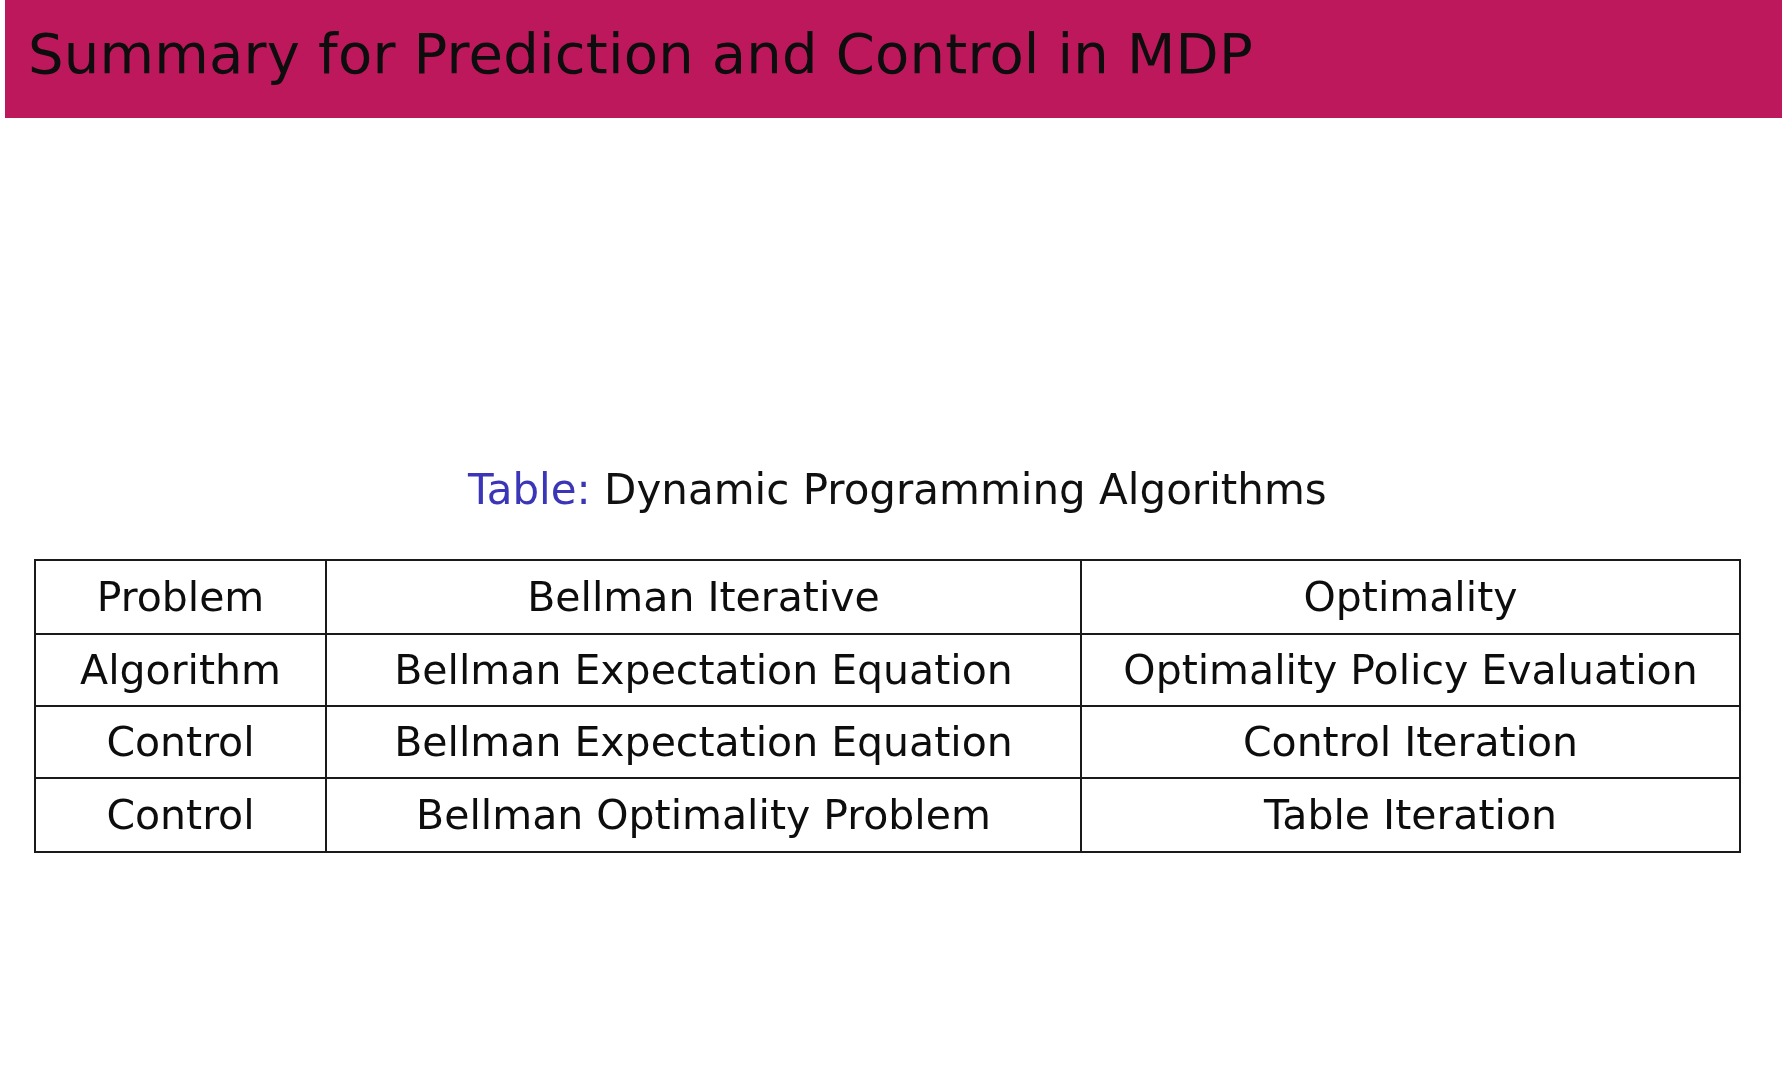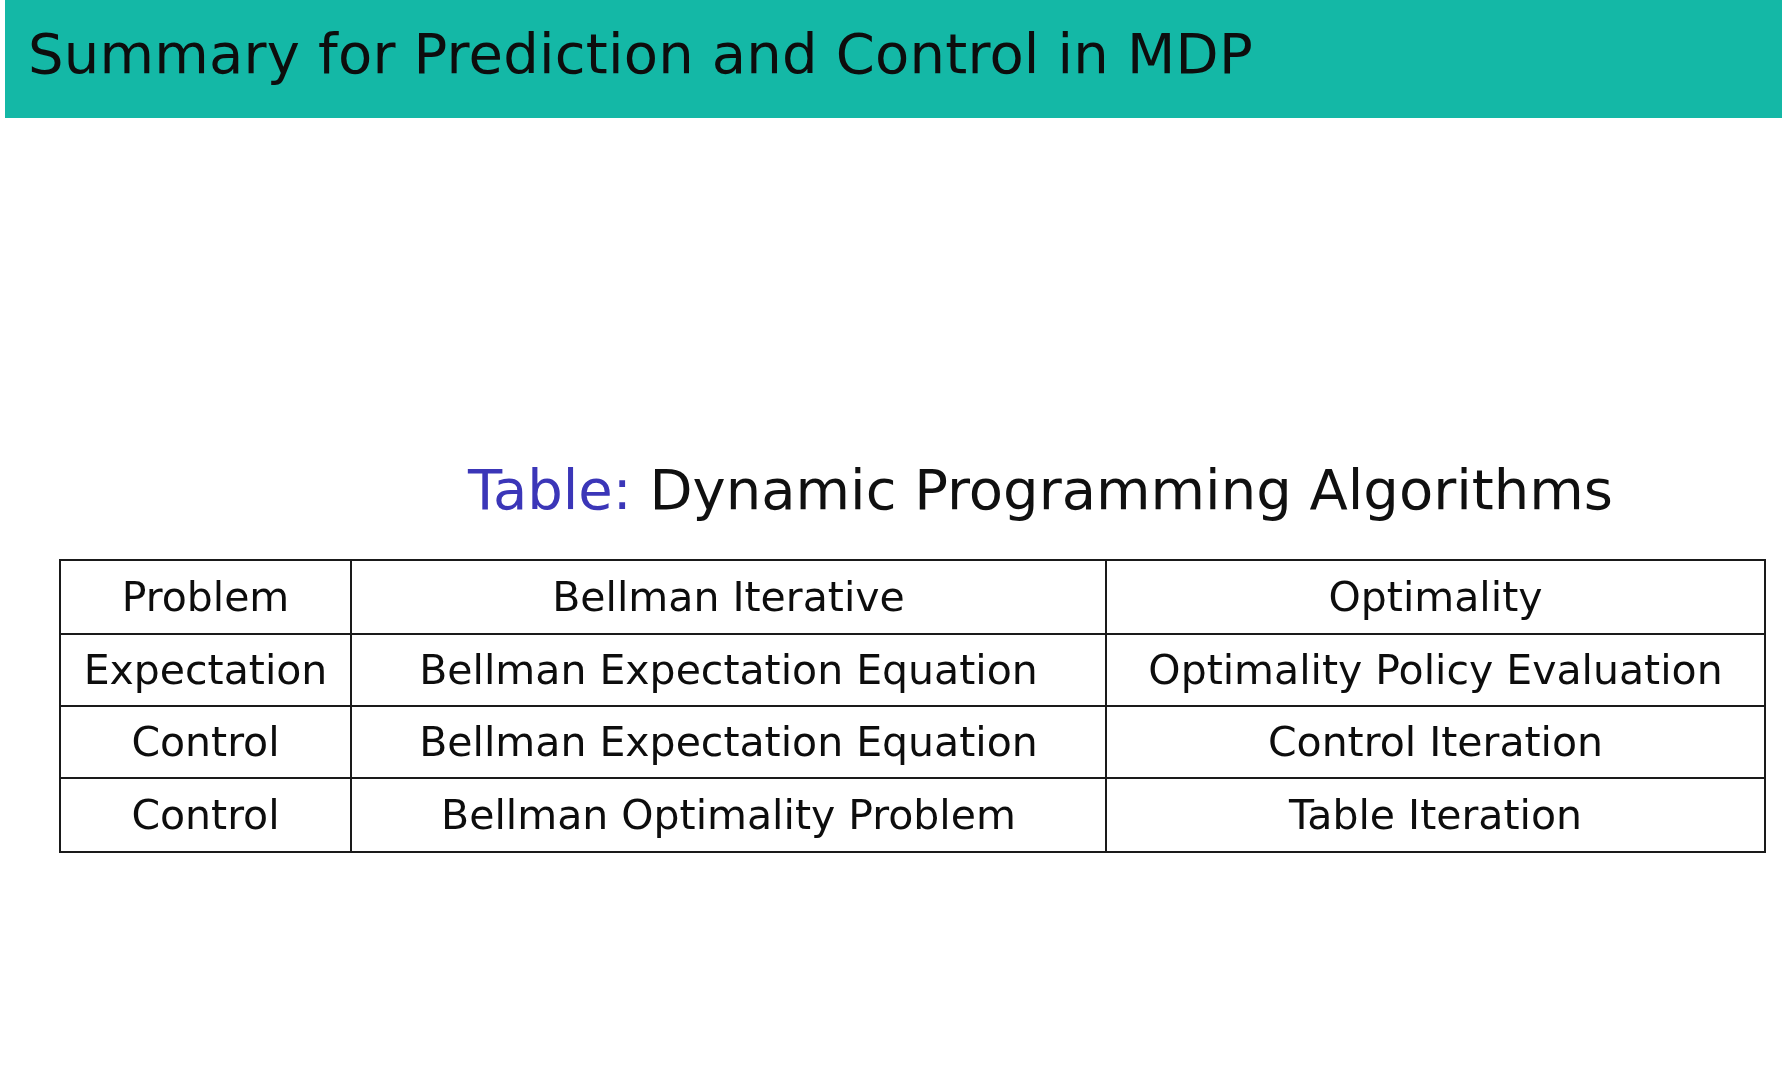--- a/index.html
+++ b/index.html
@@ -22,21 +22,21 @@
     background: #ffffff;
   }
 
   
   .title-bar {
     position: absolute;
     left: 0;
     top: 0;
     width: 1782px;
     height: 118px;
-    background: #14b8a6;
+    background: #be185d;
     box-sizing: border-box;
   }
   .title-bar-leftedge {
     position: absolute;
     left: 0;
     top: 0;
     width: 5px;
     height: 118px;
     background: #ffffff;
   }
@@ -58,36 +58,36 @@
     font-weight: normal;
     letter-spacing: 0.2px;
     white-space: nowrap;
   }
 
   
   .table-caption {
     position: absolute;
     left: 468px;
     top: 464px;
-    font-size: 56px;
+    font-size: 42px;
     line-height: 52px;
     color: #101010;
     white-space: nowrap;
   }
   .caption-label {
     color: #3b36b8;
   }
   .caption-text {
     color: #101010;
   }
 
   
   .dp-table {
     position: absolute;
-    left: 59px;
+    left: 34px;
     top: 559px;
     width: 1705px;
     border-collapse: collapse;
     table-layout: fixed;
   }
   .dp-table td {
     border: 2px solid #1a1a1a;
     text-align: center;
     vertical-align: middle;
     font-size: 41px;
@@ -129,21 +129,21 @@
       <col class="col-equation">
       <col class="col-algorithm">
     </colgroup>
     <tbody>
       <tr>
         <td>Problem</td>
         <td>Bellman Iterative</td>
         <td>Optimality</td>
       </tr>
       <tr>
-        <td>Expectation</td>
+        <td>Algorithm</td>
         <td>Bellman Expectation Equation</td>
         <td>Optimality Policy Evaluation</td>
       </tr>
       <tr>
         <td>Control</td>
         <td>Bellman Expectation Equation</td>
         <td>Control Iteration</td>
       </tr>
       <tr>
         <td>Control</td>

